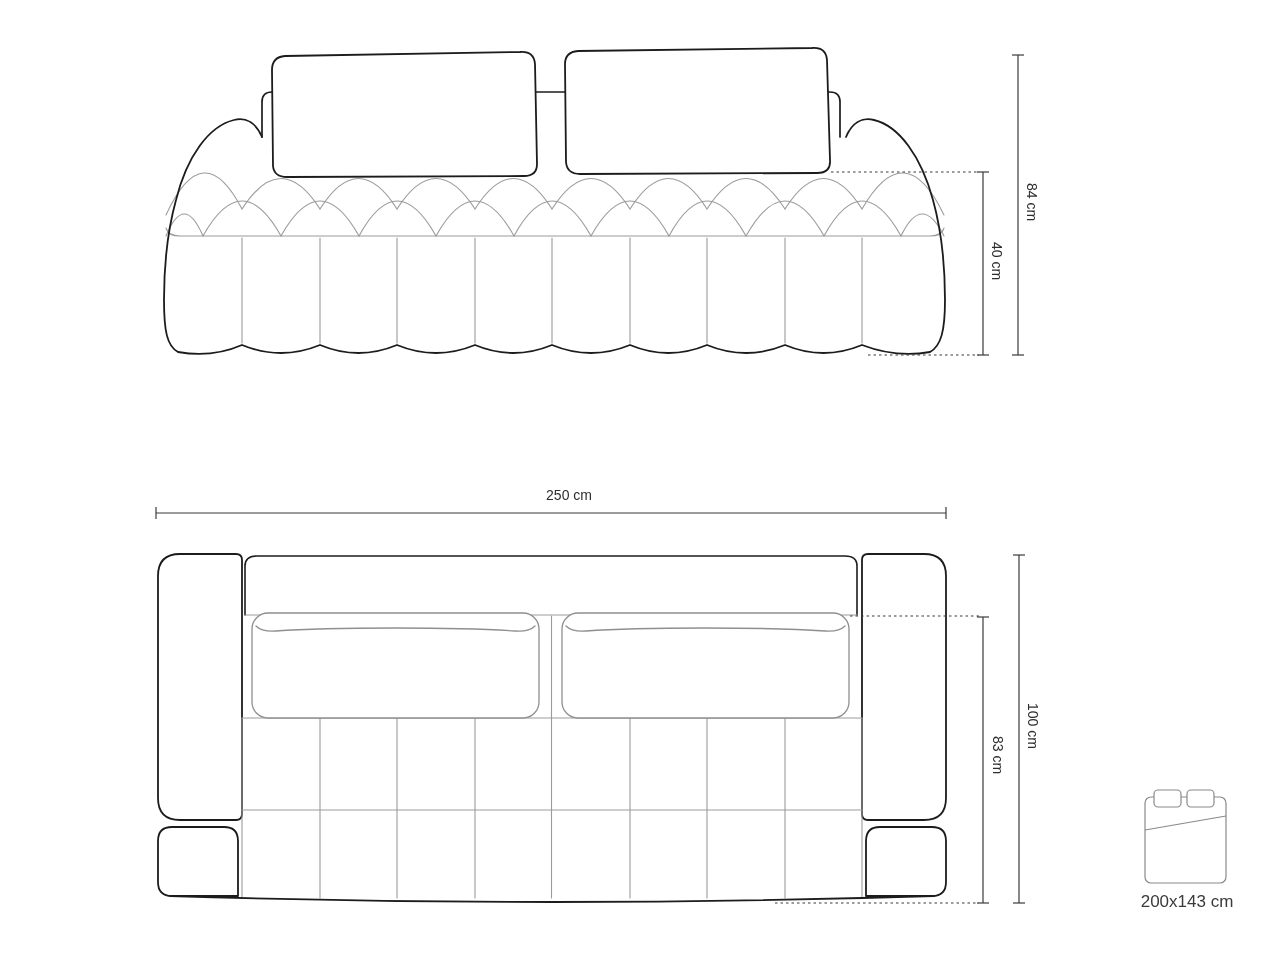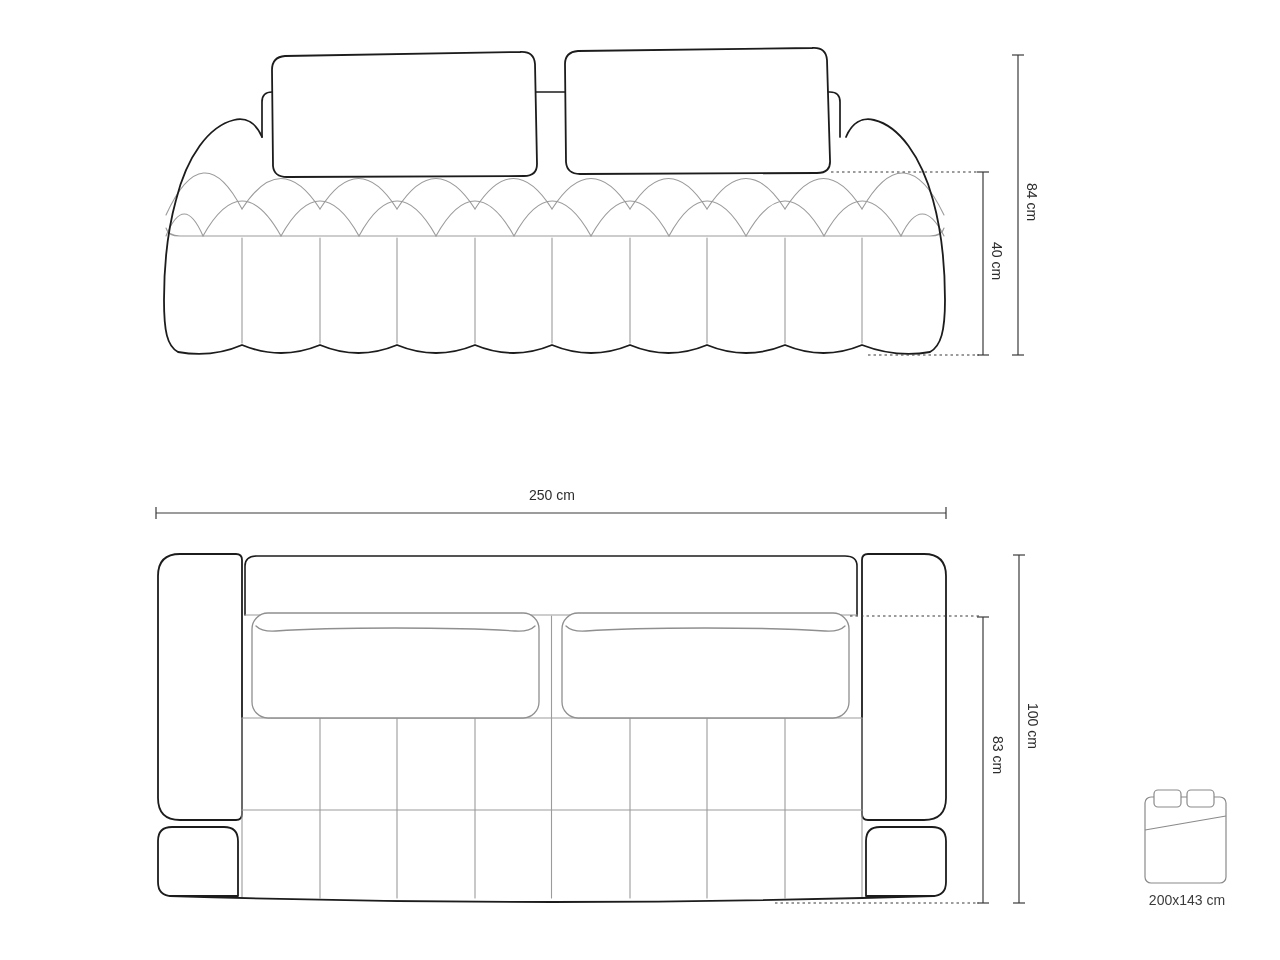--- a/index.html
+++ b/index.html
@@ -15,26 +15,26 @@
     position:absolute;
     color:#2d2d2d;
     font-size:14px;
     line-height:1;
     white-space:nowrap;
   }
   .dim-label.vertical{
     writing-mode:vertical-rl;
   }
   .dim-label.horizontal{
-    text-align:center;
+    text-align:right;
   }
   .bed-label{
     position:absolute;
     color:#3b3b3b;
-    font-size:14px;
+    font-size:17px;
     text-align:center;
     white-space:nowrap;
   }
 </style>
 </head>
 <body>
 
 <div id="canvas">
 
   <svg id="artwork" width="1280" height="960" viewBox="0 0 1280 960">

